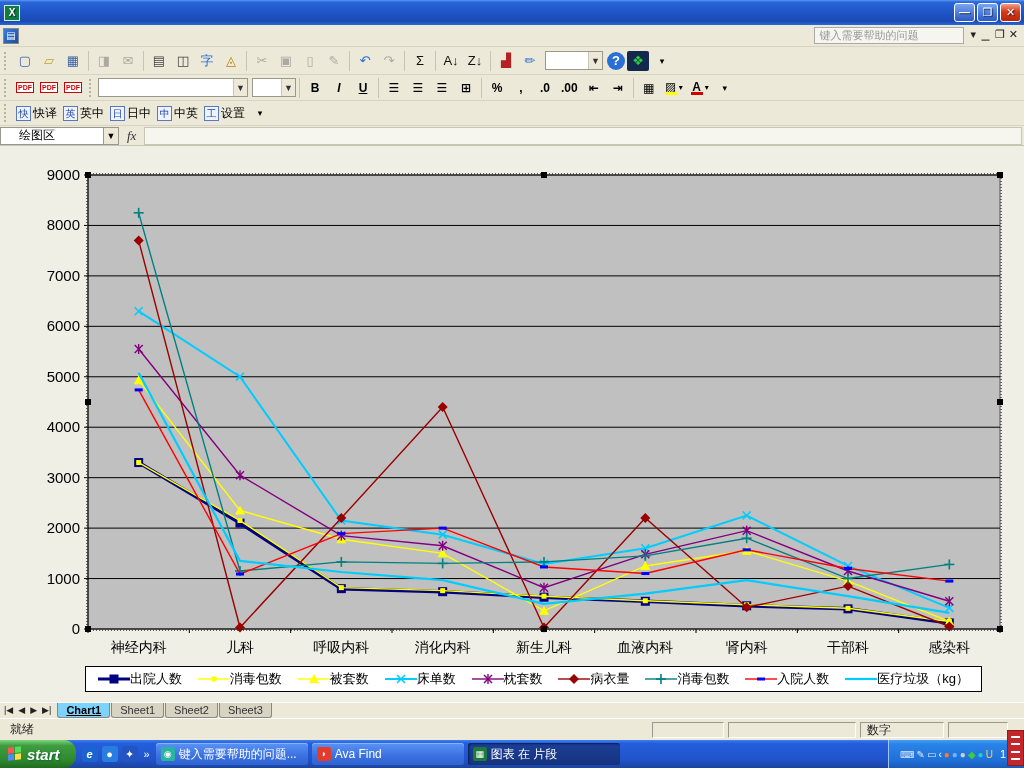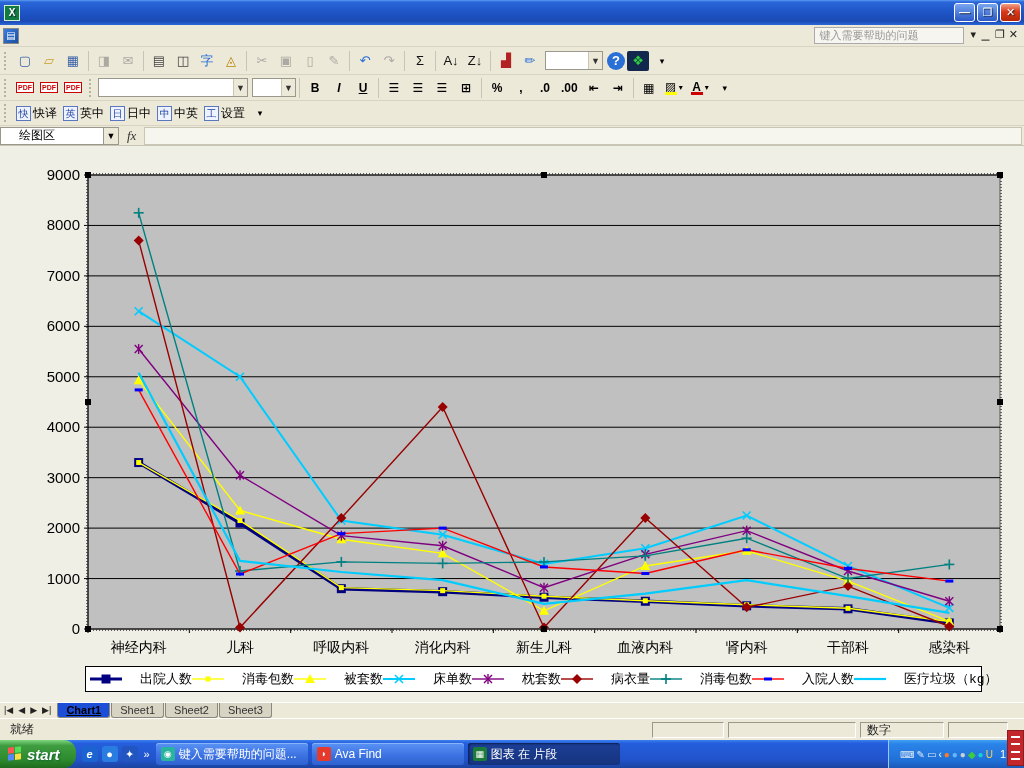--- a/index.html
+++ b/index.html
@@ -49,28 +49,28 @@
   .name-box{width:104px;height:18px;background:#fff;border:1px solid #9a988c;font-size:12px;
     padding:1px 18px;display:flex;align-items:center;}
   .name-arrow{width:15px;height:18px;background:#ece9d8;border:1px solid #9a988c;border-left:none;
     font-size:9px;display:flex;align-items:center;justify-content:center;}
   .fx{font-style:italic;font-family:"Liberation Serif",serif;font-size:13px;margin:0 8px;color:#333;}
   .formula-field{flex:1;height:18px;background:#f6f5ee;border:1px solid #cac6b5;margin-right:2px;}
   .chart-sheet{position:absolute;left:0;top:146px;width:1024px;height:556px;background:#f0efe6;}
   .legend{position:absolute;left:85px;top:520px;width:897px;height:26px;background:#fff;
     border:1px solid #000;display:flex;align-items:center;justify-content:space-around;
     font-size:13px;padding:0 4px;}
-  .legend-item{display:flex;align-items:center;gap:18px;white-space:nowrap;font-family:Liberation Mono, monospace;}
+  .legend-item{display:flex;align-items:center;gap:0;white-space:nowrap;}
   .tabs-row{position:absolute;left:0;top:702px;width:1024px;height:16px;background:#ece9d8;
     display:flex;align-items:flex-start;font-size:11px;border-top:1px solid #fff;}
   .tab-nav{display:flex;gap:1px;padding:1px 4px 0 2px;color:#222;font-size:9px;}
   .tab-nav span{padding:1px 2px;}
   .tab{padding:1px 8px;border:1px solid #8a887c;border-top:none;background:#d8d4c4;color:#333;
     border-radius:0 0 3px 3px;margin-right:1px;font-family:"Liberation Sans",sans-serif;}
-  .tab.active{background:#1d4ed8;font-weight:bold;text-decoration:underline;color:#000;}
+  .tab.active{background:#7dd3fc;font-weight:bold;text-decoration:underline;color:#000;}
   .statusbar{position:absolute;left:0;top:718px;width:1024px;height:22px;background:#ece9d8;
     border-top:1px solid #fff;font-size:12px;color:#222;}
   .status-pane{position:absolute;top:3px;height:16px;border:1px solid;border-color:#9a988c #fff #fff #9a988c;
     padding:0 6px;line-height:14px;}
   .taskbar{position:absolute;left:0;top:740px;width:1024px;height:28px;
     background:linear-gradient(180deg,#3a80f2 0%,#255edc 12%,#2153cb 70%,#1b449f 100%);
     display:flex;align-items:center;color:#fff;}
   .start-btn{height:28px;padding:0 16px 0 8px;display:flex;align-items:center;gap:5px;
     background:linear-gradient(180deg,#7ed67e 0%,#3f9c3f 20%,#2e8a2e 70%,#1e6b1e 100%);
     border-radius:0 12px 12px 0;font-size:15px;font-weight:bold;font-style:italic;

